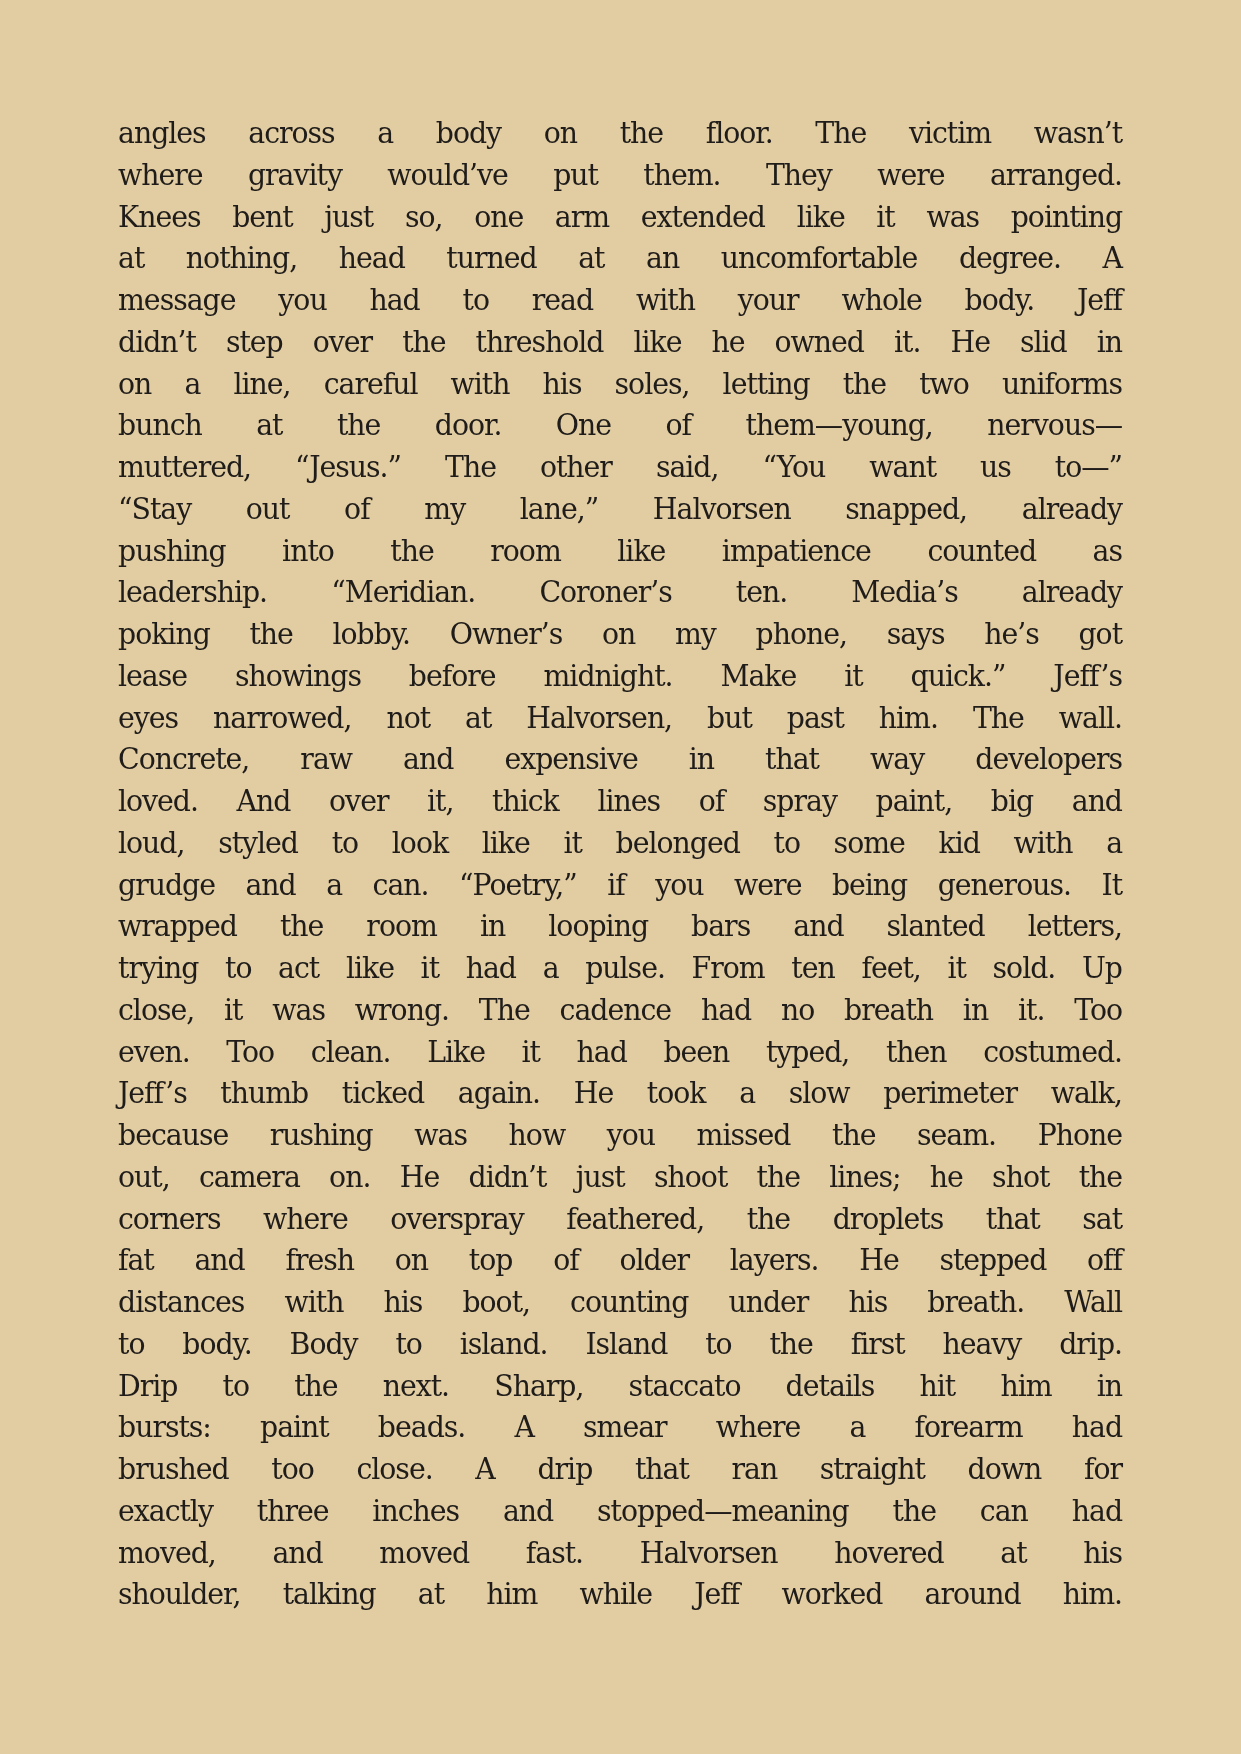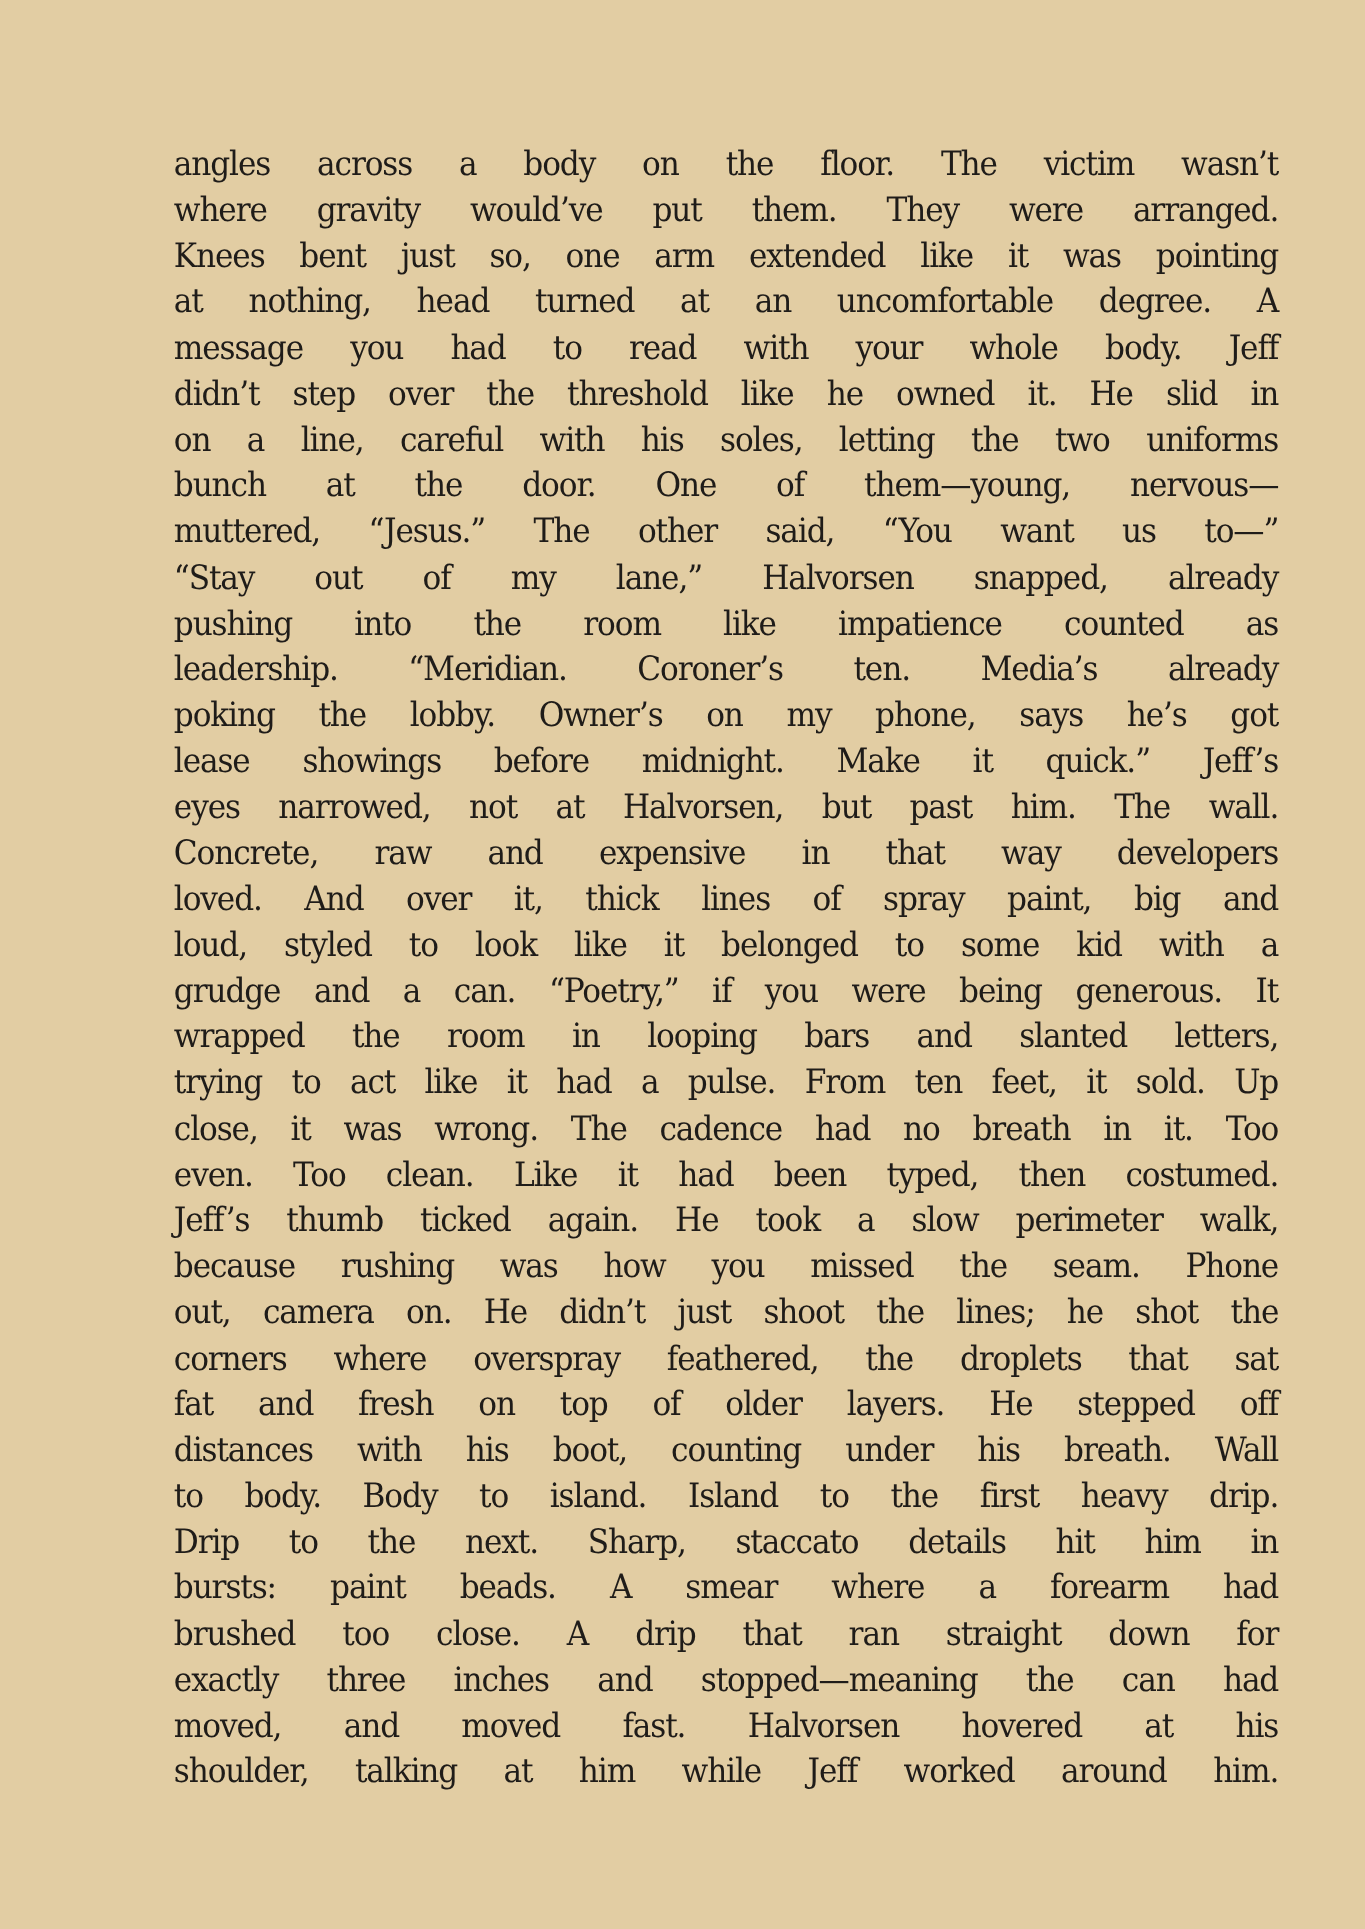--- a/index.html
+++ b/index.html
@@ -9,23 +9,22 @@
   body {
     width: 1241px;
     height: 1754px;
     background: #e2cda3;
     overflow: hidden;
     position: relative;
   }
   .page {
     position: absolute;
     left: 118px;
-    top: 129px;
+    top: 112px;
     width: 1004px;
-    margin-left: 40px;
   }
   .line {
     display: block;
     height: 41.75px;
     line-height: 41.75px;
     font-family: "DejaVu Serif", "Liberation Serif", serif;
     font-size: 30.5px;
     color: #1f1c19;
     text-align: justify;
     text-align-last: justify;

